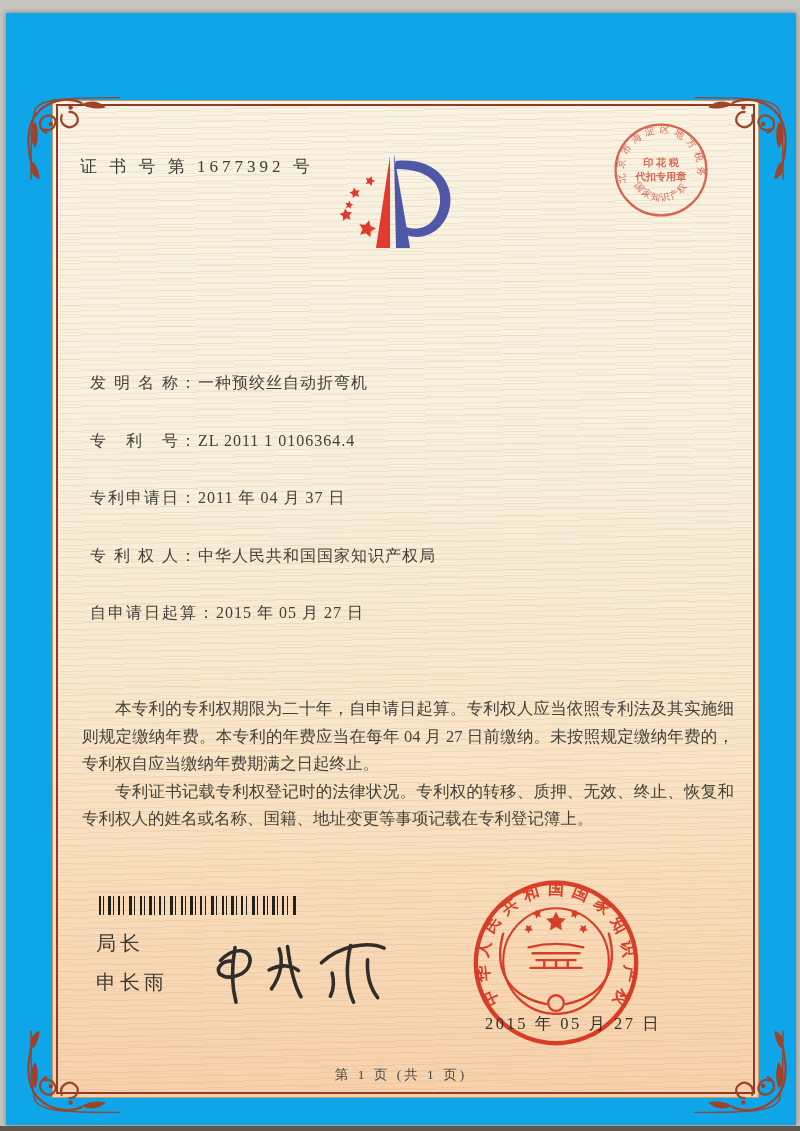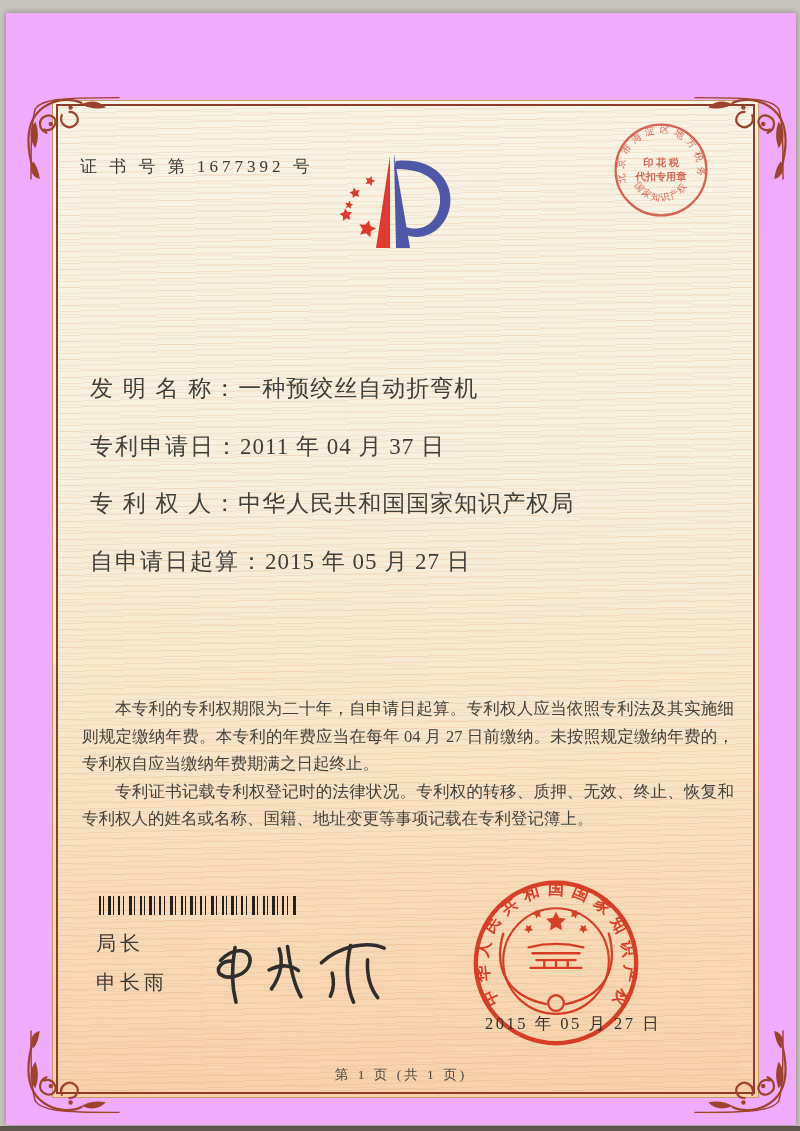--- a/index.html
+++ b/index.html
@@ -5,21 +5,21 @@
   * { margin:0; padding:0; box-sizing:border-box; }
   html,body { width:800px; height:1131px; }
   body {
     position:relative;
     background:#c8c5bf;
     font-family:"Liberation Serif","DejaVu Serif",serif;
     overflow:hidden;
   }
   .paper {
     position:absolute; left:6px; top:13px; right:4px; bottom:6px;
-    background:#f0abfc;
+    background:#0ea5e9;
     box-shadow:0 0 6px rgba(0,0,0,.35);
   }
   .bottom-edge { position:absolute; left:0; right:0; bottom:0; height:5px; background:#5e564c; }
 
   
   .frame {
     position:absolute; left:46px; top:87px; width:707px; height:998px;
     border:1px solid var(--frame-gold,#c59a66);
     background:linear-gradient(180deg,#f8f3e3 0%,#f7f0dd 38%,#f8e7cb 62%,#f8dcba 80%,#f6d1ac 100%);
   }
@@ -47,21 +47,21 @@
 
   .tax-stamp { position:absolute; left:604px; top:106px; width:102px; height:102px; z-index:6; opacity:.88; mix-blend-mode:multiply; }
 
   .title {
     position:absolute; left:0; right:0; top:256px; text-align:center;
     font-size:42px; font-weight:bold; color:#33312c;
     letter-spacing:26px; text-indent:26px; z-index:3;
   }
 
   .fields { position:absolute; left:84px; top:360px; width:620px; z-index:3; }
-  .field-row { height:24px; margin-bottom:33.5px; font-size:23px; color:#413f39; white-space:nowrap; }
+  .field-row { height:24px; margin-bottom:33.5px; font-size:16px; color:#413f39; white-space:nowrap; }
   .field-row .lbl { letter-spacing:2px; }
   .field-row .val { letter-spacing:1px; }
 
   .paragraphs { position:absolute; left:76px; top:682px; width:652px; z-index:3;
     font-size:16.5px; line-height:27.5px; color:#45423b; text-align:justify; }
   .paragraphs p { text-indent:2em; }
 
   .barcode { position:absolute; left:93px; top:883px; width:198px; height:19px; z-index:3;
     background:
       repeating-linear-gradient(90deg,
@@ -152,20 +152,23 @@
       <textPath href="#taxBottom">国家知识产权局</textPath>
     </text>
     <text x="55" y="51" text-anchor="middle" font-size="11" font-weight="bold" style="fill:var(--stamp-red)">印 花 税</text>
     <text x="55" y="66" text-anchor="middle" font-size="11" font-weight="bold" style="fill:var(--stamp-red)">代扣专用章</text>
   </svg>
 
 
   <div class="fields">
     <div class="field-row">
       <span class="lbl">发 明 名 称：</span><span class="val">一种预绞丝自动折弯机</span>
+    </div>
+    <div class="field-row">
+      <span class="lbl">专　利　号：</span><span class="val">ZL 2011 1 0106364.4</span>
     </div>
     <div class="field-row">
       <span class="lbl">专利申请日：</span><span class="val">2011 年 04 月 37 日</span>
     </div>
     <div class="field-row">
       <span class="lbl">专 利 权 人：</span><span class="val">中华人民共和国国家知识产权局</span>
     </div>
     <div class="field-row">
       <span class="lbl">自申请日起算：</span><span class="val">2015 年 05 月 27 日</span>
     </div>

